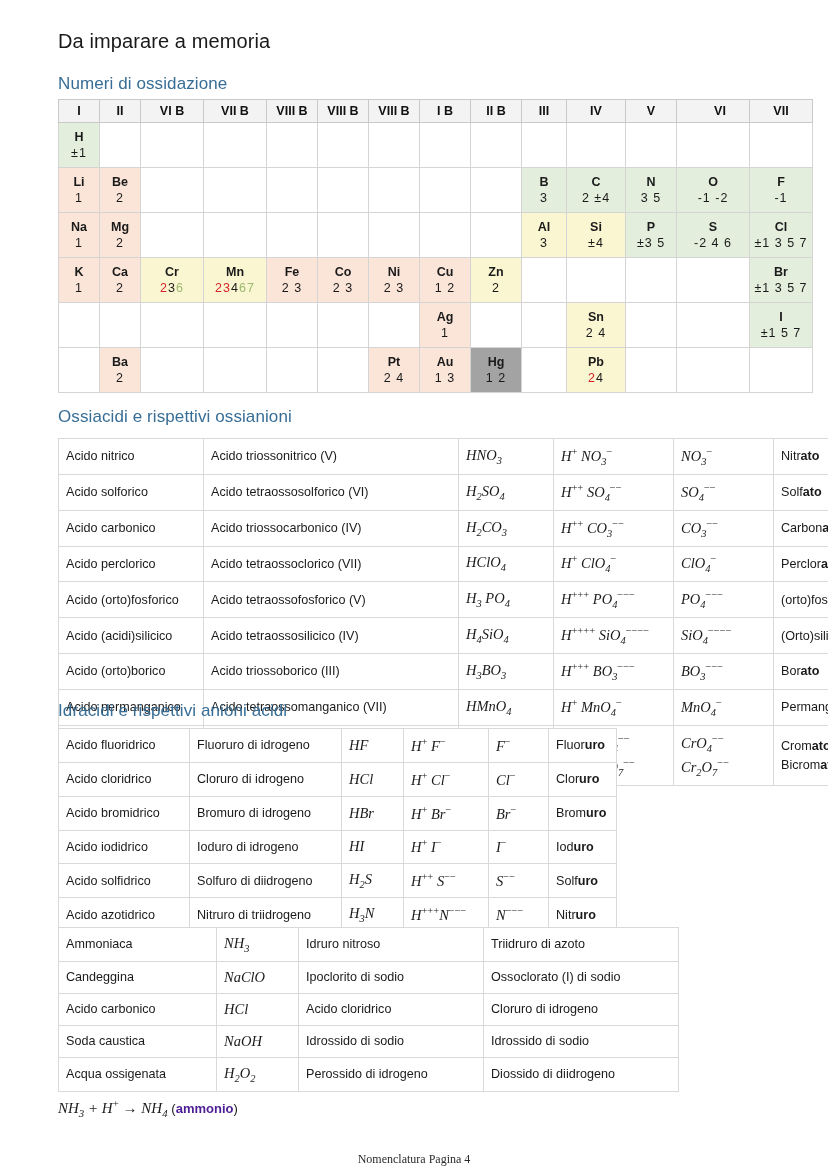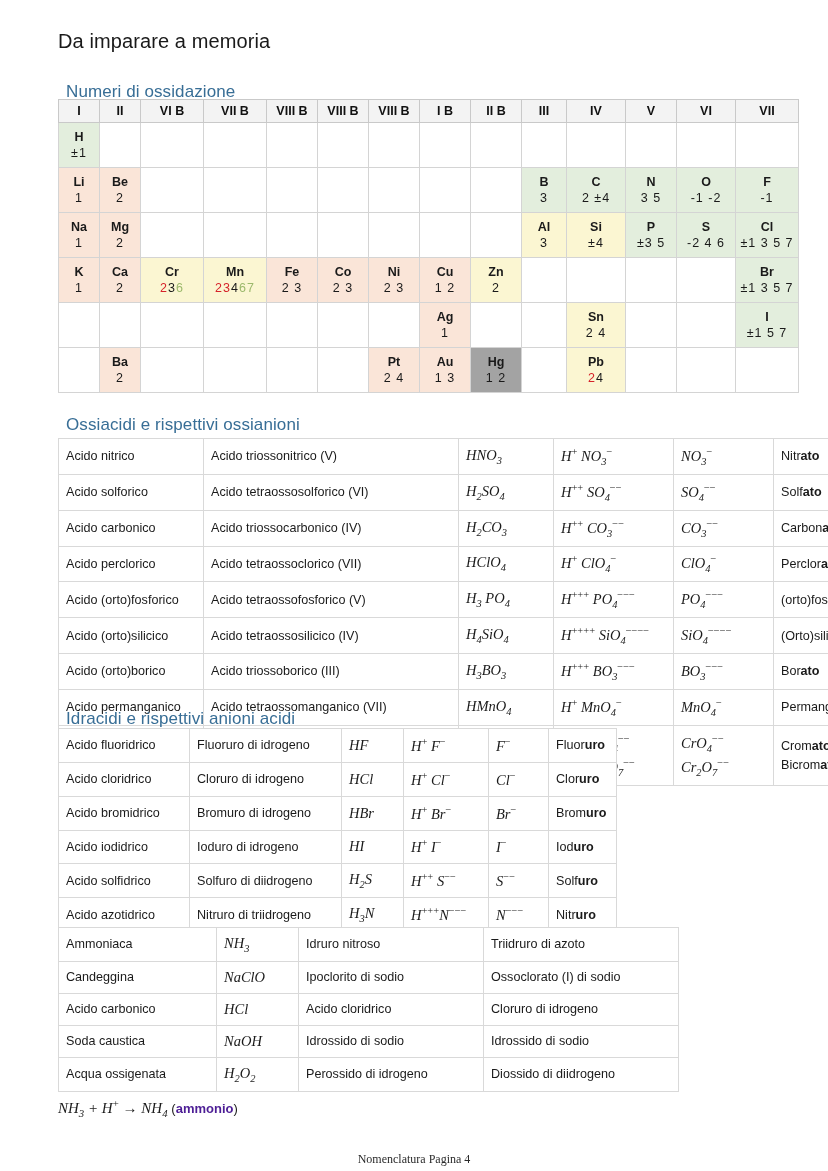--- a/index.html
+++ b/index.html
@@ -21,21 +21,21 @@
     color: #1a1a1a;
     margin: 0;
     position: absolute;
     left: 58px; top: 30px;
     letter-spacing: 0.1px;
   }
   h2.section-heading {
     font-size: 17px;
     font-weight: normal;
     color: #386e96;
-    margin: 8px;
+    margin: 0;
     letter-spacing: 0.1px;
   }
 
   
   #pt-heading { position: absolute; left: 58px; top: 74px; }
   table.ptable {
     position: absolute;
     left: 58px; top: 99px;
     border-collapse: collapse;
     table-layout: fixed;
@@ -138,21 +138,21 @@
           <th style="width: 62px;">VI B</th>
           <th style="width: 62px;">VII B</th>
           <th style="width: 50px;">VIII B</th>
           <th style="width: 50px;">VIII B</th>
           <th style="width: 50px;">VIII B</th>
           <th style="width: 50px;">I B</th>
           <th style="width: 50px;">II B</th>
           <th style="width: 44px;">III</th>
           <th style="width: 58px;">IV</th>
           <th style="width: 50px;">V</th>
-          <th style="width: 58px;">VI</th>
+          <th style="width: 58px; padding-left: 14px;">VI</th>
           <th style="width: 62px;">VII</th>
         </tr>
       </thead>
     <tbody id="pt-body">
         <tr>
           <td class="c-green">
             <div class="cell-inner">
               <span class="sym">H</span>
               <span class="ox">±1</span>
             </div>
@@ -562,21 +562,21 @@
         </tr>
         <tr>
           <td>Acido (orto)fosforico</td>
           <td>Acido tetraossofosforico (V)</td>
           <td><span class="formula">H<sub>3</sub> PO<sub>4</sub></span></td>
           <td><span class="formula">H<sup>+++</sup> PO<sub>4</sub><sup>−−−</sup></span></td>
           <td><span class="formula">PO<sub>4</sub><sup>−−−</sup></span></td>
           <td>(orto)fosf</td>
         </tr>
         <tr>
-          <td>Acido (orto)silicico</td>
+          <td>Acido (acidi)silicico</td>
           <td>Acido tetraossosilicico (IV)</td>
           <td><span class="formula">H<sub>4</sub>SiO<sub>4</sub></span></td>
           <td><span class="formula">H<sup>++++</sup> SiO<sub>4</sub><sup>−−−−</sup></span></td>
           <td><span class="formula">SiO<sub>4</sub><sup>−−−−</sup></span></td>
           <td>(Orto)silic</td>
         </tr>
         <tr>
           <td>Acido (orto)borico</td>
           <td>Acido triossoborico (III)</td>
           <td><span class="formula">H<sub>3</sub>BO<sub>3</sub></span></td>

